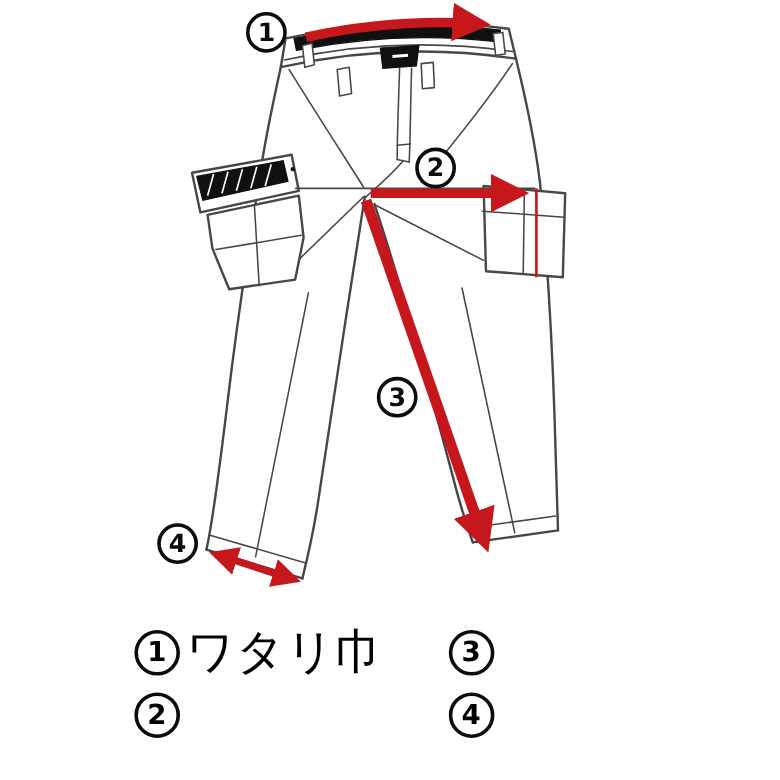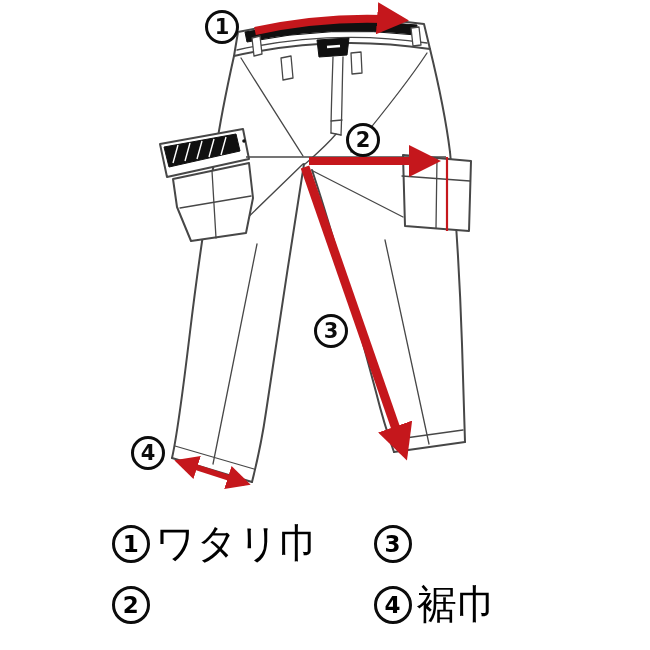--- a/index.html
+++ b/index.html
@@ -154,17 +154,16 @@
       <span>ワタリ巾</span>
     </div>
     <div class="legend-item">
       <span class="lg-num">3</span>
     </div>
     <div class="legend-item">
       <span class="lg-num">2</span>
     </div>
     <div class="legend-item">
       <span class="lg-num">4</span>
-      <span>裾巾</span>
     </div>
   </div>
 
 </div>
 
 </body></html>

